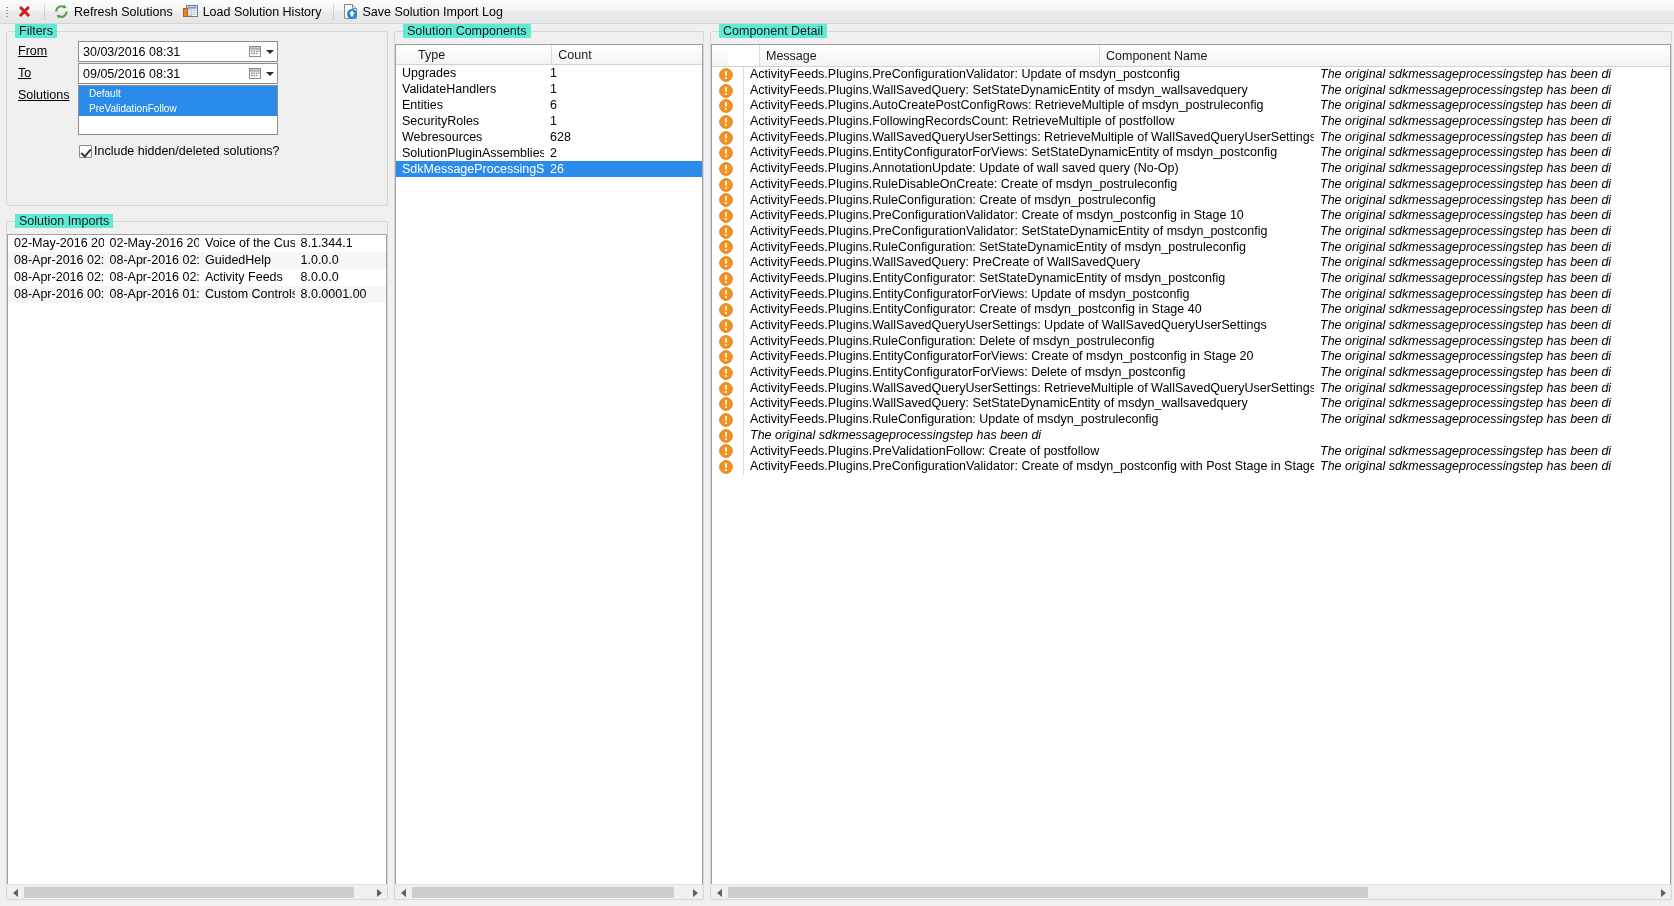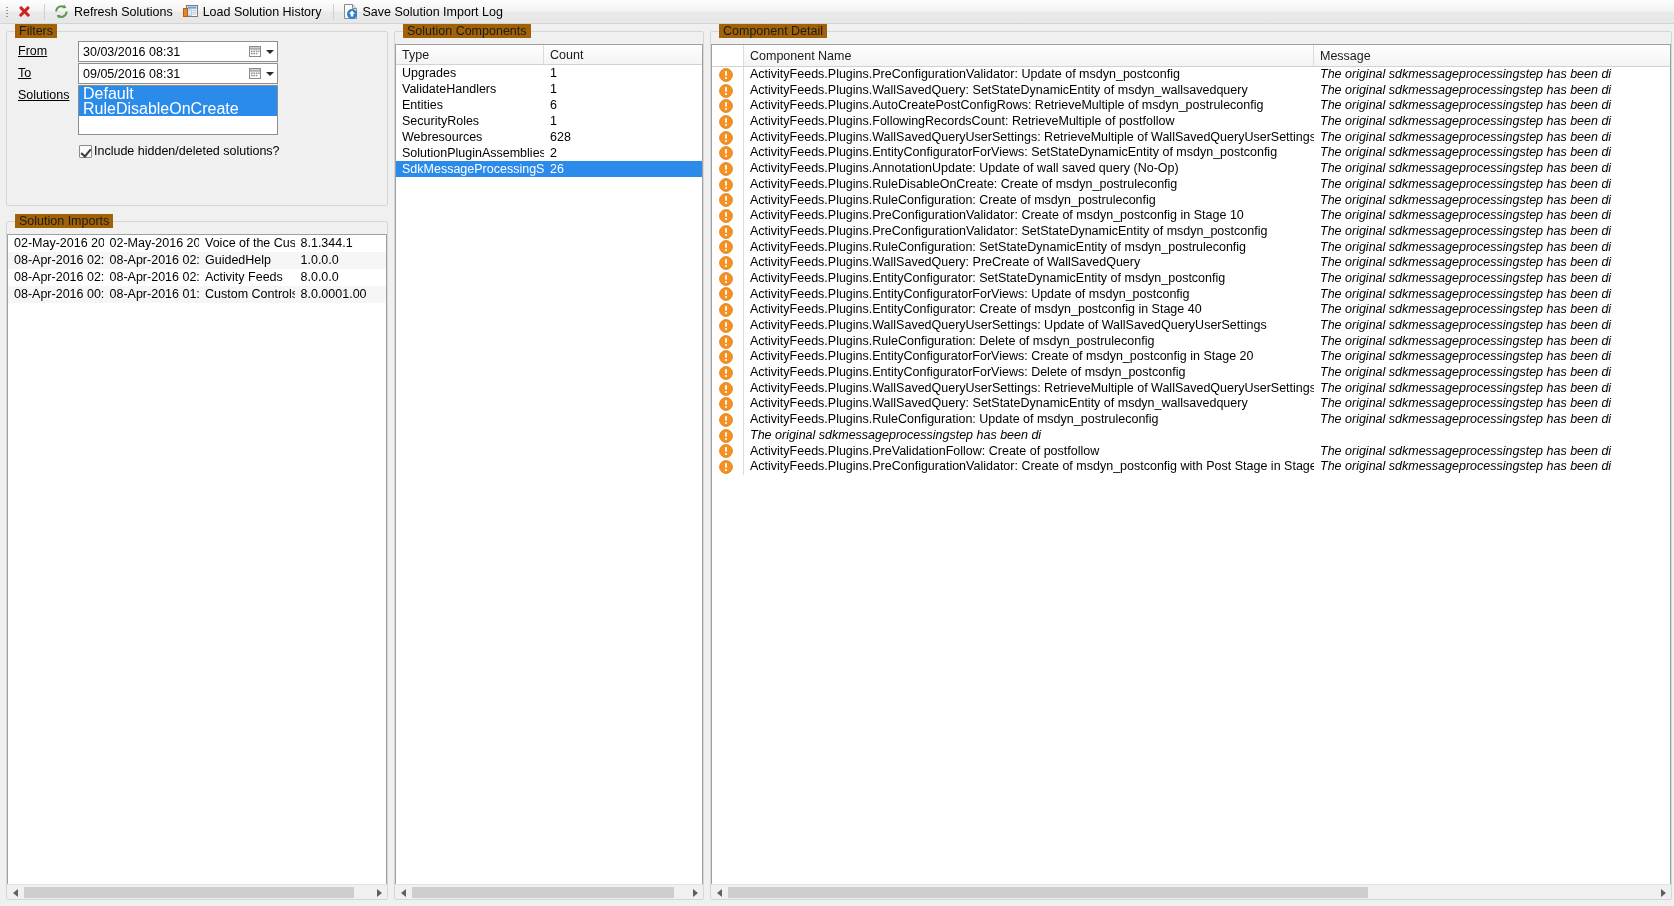--- a/index.html
+++ b/index.html
@@ -46,21 +46,21 @@
   
   .ico-refresh svg { display: block; }
 
   
   .group { position: absolute; }
   .group > .gb-frame {
     position: absolute; left: 0; top: 7px; right: 0; bottom: 0;
     border: 1px solid #d6d6d6; border-radius: 2px;
   }
   .group > .gb-title {
-    position: absolute; left: 9px; top: 0; background: #a16207;
+    position: absolute; left: 9px; top: 0; background: #5eead4;
     padding: 0 4px; font-size: 12.5px; color: #1b1b1b; line-height: 14px;
   }
 
   
   #filters { left: 6px; top: 24px; width: 382px; height: 182px; }
   .frm-row { position: absolute; display: flex; align-items: flex-start; text-decoration: underline; }
   .frm-label { font-size: 12.5px; color: #000; }
 
   .dtp {
     position: relative; height: 21px; background: #fff;
@@ -77,40 +77,41 @@
   }
   .dd-arrow i {
     display: block; width: 0; height: 0;
     border-left: 4px solid transparent; border-right: 4px solid transparent;
     border-top: 4px solid #2b2b2b;
   }
 
   .listbox {
     position: absolute; background: #fff; border: 1px solid #8e8e8e; overflow: hidden;
   }
-  .listbox .lb-item { height: 15px; line-height: 15px; padding-left: 4px; font-size: 16px; }
+  .listbox .lb-item { height: 15px; line-height: 15px; padding-left: 10px; font-size: 10px; }
   .listbox .lb-item.sel { background: #2a8bea; color: #fff; }
 
   .chk-row { position: absolute; display: flex; align-items: center; }
   .chkbox {
     width: 13px; height: 13px; background: #fbfbfb;
     border: 1px solid #8c8c8c; position: relative; border-radius: 1px;
   }
   .chkbox::after {
     content: ""; position: absolute; left: 3px; top: 1px; width: 4px; height: 8px;
     border: solid #3a3a3a; border-width: 0 2px 2px 0; transform: rotate(40deg);
   }
   .chk-label { margin-left: 2px; font-size: 12.5px; }
 
   
   .grid { position: absolute; background: #fff; border: 1px solid #a0a0a0; overflow: hidden; }
   .grid-head {
     display: flex; height: 20px; align-items: stretch;
     background: linear-gradient(to bottom, #fefefe 0%, #f4f4f4 100%);
     border-bottom: 1px solid #d2d2d2;
+    padding-left: 16px;
   }
   .grid-head .gh {
     font-size: 12.5px; color: #1a1a1a; display: flex; align-items: center;
     padding-left: 6px; border-right: 1px solid #dcdcdc; overflow: hidden; white-space: nowrap;
   }
   .grid-head .gh:last-child { border-right: none; }
   .grow { display: flex; height: 16px; align-items: stretch; }
   .grow.alt { background: #f6f6f6; }
   .grow.sel { background: #2a8bea; color: #fff; }
   .gcell {
@@ -263,21 +264,21 @@
             <i></i>
           </span>
       </span>
     </div>
 
     <div class="frm-row" style="left:12px; top:64px;">
       <span class="frm-label">Solutions</span>
     </div>
     <div class="listbox" id="solutions-list" style="left:72px; top:61px; width:200px; height:50px;">
         <div class="lb-item sel">Default</div>
-        <div class="lb-item sel">RuleDisableOnCreate</div>
+        <div class="lb-item sel">PreValidationFollow</div>
       </div>
 
     <div class="chk-row" style="left:73px; top:120px;">
       <span class="chkbox"></span>
       <span class="chk-label">Include hidden/deleted solutions?</span>
     </div>
   </div>
 
   <div class="group" id="solimports">
     <div class="gb-frame"></div>
@@ -373,22 +374,22 @@
     </div>
   </div>
 
   <div class="group" id="compdetail">
     <div class="gb-frame"></div>
     <div class="gb-title">Component Detail</div>
 
     <div class="grid" id="cdetail-grid">
       <div class="grid-head" id="cdetail-head">
           <div class="gh col-icon"></div>
+          <div class="gh" style="flex: 1 1 0%;">Message</div>
           <div class="gh" style="width: 570px;">Component Name</div>
-          <div class="gh" style="flex: 1 1 0%;">Message</div>
         </div>
       <div id="cdetail-body">
           <div class="grow">
             <div class="gcell col-icon" style="padding: 0px;">
               <span class="warn-ico">
                 <svg width="14" height="14" viewBox="0 0 14 14">
                   <circle cx="7" cy="7" r="6.4" fill="#f59023" stroke="#d97a10" stroke-width="0.8"></circle>
                   <rect x="6.1" y="2.9" width="1.8" height="5" rx="0.8" fill="#fff"></rect>
                   <circle cx="7" cy="10" r="1.05" fill="#fff"></circle>
                 </svg>

